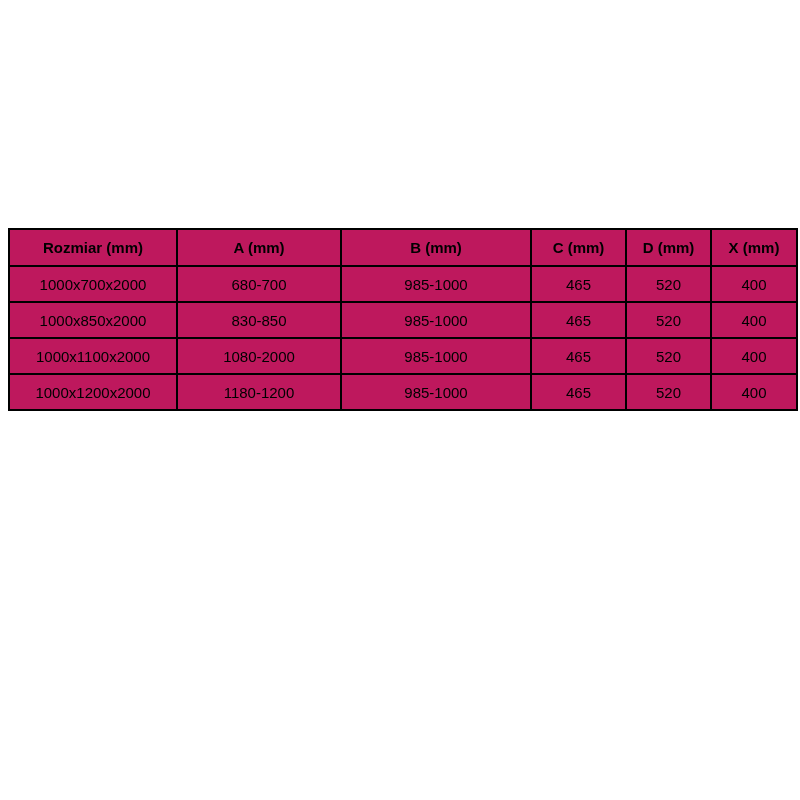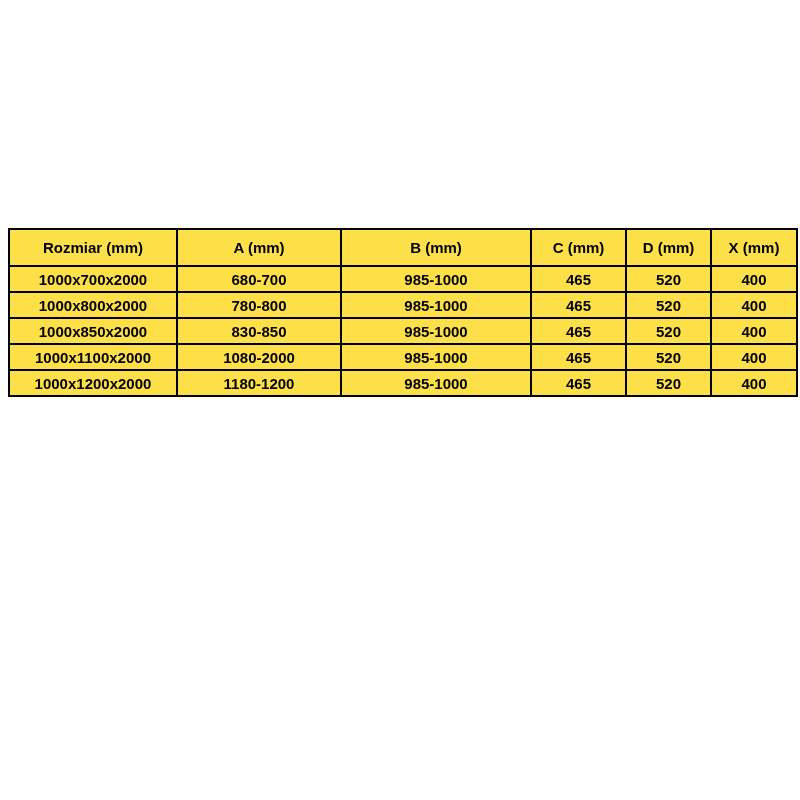--- a/index.html
+++ b/index.html
@@ -13,34 +13,33 @@
   }
   .table-wrap {
     position: absolute;
     left: 8px;
     top: 228px;
   }
   table.dim-table {
     border-collapse: collapse;
     table-layout: fixed;
     width: 788px;
-    background: #fde047;
+    background: #be185d;
   }
   table.dim-table th,
   table.dim-table td {
     border: 2px solid #000000;
     text-align: center;
     vertical-align: middle;
-    height: 26px;
+    height: 36px;
     padding: 0 2px;
     font-size: 15px;
     color: #000000;
     white-space: nowrap;
     overflow: hidden;
-    font-weight: bold;
   }
   table.dim-table th {
     font-weight: bold;
     height: 37px;
   }
   col.c-rozmiar { width: 168px; }
   col.c-a { width: 164px; }
   col.c-b { width: 190px; }
   col.c-c { width: 95px; }
   col.c-d { width: 85px; }
@@ -72,28 +71,20 @@
     <tbody>
       <tr>
         <td>1000x700x2000</td>
         <td>680-700</td>
         <td>985-1000</td>
         <td>465</td>
         <td>520</td>
         <td>400</td>
       </tr>
       <tr>
-        <td>1000x800x2000</td>
-        <td>780-800</td>
-        <td>985-1000</td>
-        <td>465</td>
-        <td>520</td>
-        <td>400</td>
-      </tr>
-      <tr>
         <td>1000x850x2000</td>
         <td>830-850</td>
         <td>985-1000</td>
         <td>465</td>
         <td>520</td>
         <td>400</td>
       </tr>
       <tr>
         <td>1000x1100x2000</td>
         <td>1080-2000</td>

